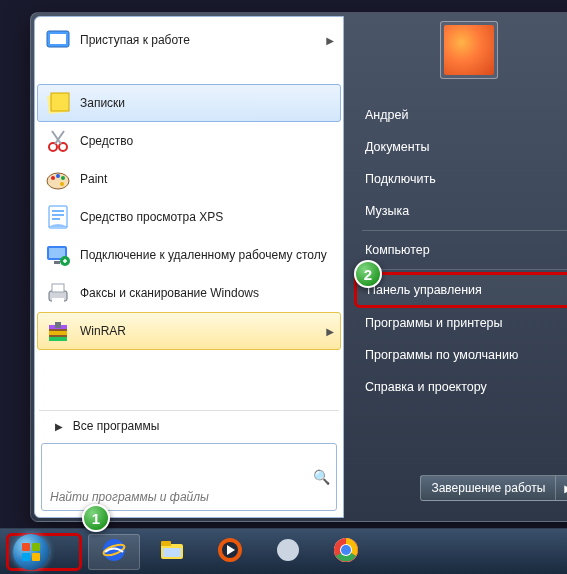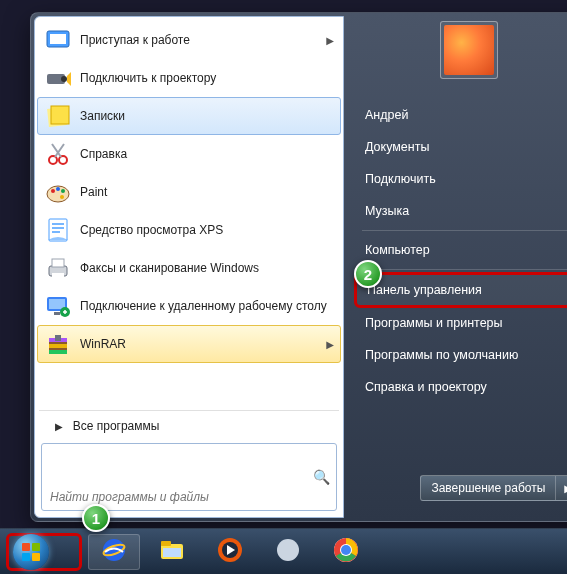--- a/index.html
+++ b/index.html
@@ -27,20 +27,21 @@
 
 .prog-item {
   display: flex; align-items: center; gap: 8px;
   padding: 4px 6px; font-size: 12px; color: #222;
   border: 1px solid transparent; border-radius: 3px;
   cursor: pointer; min-height: 36px;
 }
 .prog-item.hovered {
   background: linear-gradient(180deg, #eaf3fd 0%, #d3e7fc 100%);
   border: 1px solid #8fb6e6;
+  margin-top: 25px;
 }
 .prog-item.selected {
   background: linear-gradient(180deg, #fff9dc 0%, #ffe9a3 100%);
   border: 1px solid #e6c247;
   justify-content: center;
 }
 .prog-item .chevron { margin-left: auto; font-size: 10px; color: #555; }
 
 .prog-icon {
   width: 28px; height: 28px; flex-shrink: 0;
@@ -170,48 +171,38 @@
         <div class="prog-item">
           <div class="prog-icon">
             <svg width="28" height="28">
               <rect x="3" y="5" width="22" height="16" rx="2" fill="#4a9eff" stroke="#2a6bb8"></rect>
               <rect x="6" y="8" width="16" height="10" fill="#fff"></rect>
             </svg>
           </div>
           <span>Приступая к работе</span>
           <span class="chevron">▶</span>
         </div>
-        <div class="prog-item">
-          <div class="prog-icon">
-            <svg width="28" height="28">
-              <rect x="3" y="10" width="18" height="10" rx="2" fill="#6b7280"></rect>
-              <circle cx="20" cy="15" r="3" fill="#333"></circle>
-              <path d="M23 12 L27 8 L27 22 L23 18 Z" fill="#fbbf24"></path>
-            </svg>
-          </div>
-          <span>Подключить к проектору</span>
-        </div>
         <div class="prog-item hovered">
           <div class="prog-icon">
             <svg width="28" height="28">
               <rect x="4" y="6" width="18" height="18" fill="#fef08a" transform="rotate(-6 13 15)"></rect>
               <rect x="7" y="4" width="18" height="18" fill="#fde047" stroke="#d4a800"></rect>
             </svg>
           </div>
           <span>Записки</span>
         </div>
         <div class="prog-item">
           <div class="prog-icon">
             <svg width="28" height="28">
               <circle cx="9" cy="20" r="4" fill="none" stroke="#dc2626" stroke-width="2"></circle>
               <circle cx="19" cy="20" r="4" fill="none" stroke="#dc2626" stroke-width="2"></circle>
               <path d="M11 17 L20 4 M17 17 L8 4" stroke="#9ca3af" stroke-width="2"></path>
             </svg>
           </div>
-          <span>Справка</span>
+          <span>Средство</span>
         </div>
         <div class="prog-item">
           <div class="prog-icon">
             <svg width="28" height="28">
               <ellipse cx="14" cy="16" rx="11" ry="8" fill="#f5deb3" stroke="#8b5a2b"></ellipse>
               <circle cx="9" cy="13" r="2" fill="#dc2626"></circle>
               <circle cx="14" cy="11" r="2" fill="#2563eb"></circle>
               <circle cx="19" cy="13" r="2" fill="#16a34a"></circle>
               <circle cx="18" cy="19" r="2" fill="#eab308"></circle>
             </svg>
@@ -224,38 +215,38 @@
               <rect x="5" y="3" width="18" height="22" rx="1" fill="#fff" stroke="#4a9eff"></rect>
               <path d="M8 8 L20 8 M8 12 L20 12 M8 16 L16 16" stroke="#4a9eff" stroke-width="1.5"></path>
               <path d="M4 24 Q14 18 24 24" fill="#4a9eff" opacity="0.6"></path>
             </svg>
           </div>
           <span>Средство просмотра XPS</span>
         </div>
         <div class="prog-item">
           <div class="prog-icon">
             <svg width="28" height="28">
-              <rect x="5" y="12" width="18" height="10" rx="2" fill="#d1d5db" stroke="#6b7280"></rect>
-              <rect x="8" y="5" width="12" height="8" fill="#fff" stroke="#9ca3af"></rect>
-              <rect x="8" y="19" width="12" height="5" fill="#fff"></rect>
-            </svg>
-          </div>
-          <span>Факсы и сканирование Windows</span>
-        </div>
-        <div class="prog-item">
-          <div class="prog-icon">
-            <svg width="28" height="28">
               <rect x="3" y="5" width="20" height="14" rx="2" fill="#3b82f6"></rect>
               <rect x="5" y="7" width="16" height="10" fill="#93c5fd"></rect>
               <rect x="10" y="20" width="6" height="3" fill="#6b7280"></rect>
               <circle cx="21" cy="20" r="5" fill="#16a34a"></circle>
               <path d="M19 20 L23 20 M21 18 L21 22" stroke="#fff" stroke-width="1.5"></path>
             </svg>
           </div>
           <span>Подключение к удаленному рабочему столу</span>
+        </div>
+        <div class="prog-item">
+          <div class="prog-icon">
+            <svg width="28" height="28">
+              <rect x="5" y="12" width="18" height="10" rx="2" fill="#d1d5db" stroke="#6b7280"></rect>
+              <rect x="8" y="5" width="12" height="8" fill="#fff" stroke="#9ca3af"></rect>
+              <rect x="8" y="19" width="12" height="5" fill="#fff"></rect>
+            </svg>
+          </div>
+          <span>Факсы и сканирование Windows</span>
         </div>
         <div class="prog-item selected">
           <div class="prog-icon">
             <svg width="28" height="28">
               <rect x="5" y="8" width="18" height="16" fill="#8b5a2b"></rect>
               <rect x="5" y="8" width="18" height="4" fill="#a855f7"></rect>
               <rect x="5" y="14" width="18" height="4" fill="#eab308"></rect>
               <rect x="5" y="20" width="18" height="4" fill="#22c55e"></rect>
               <rect x="11" y="5" width="6" height="6" fill="#6b7280"></rect>
             </svg>

